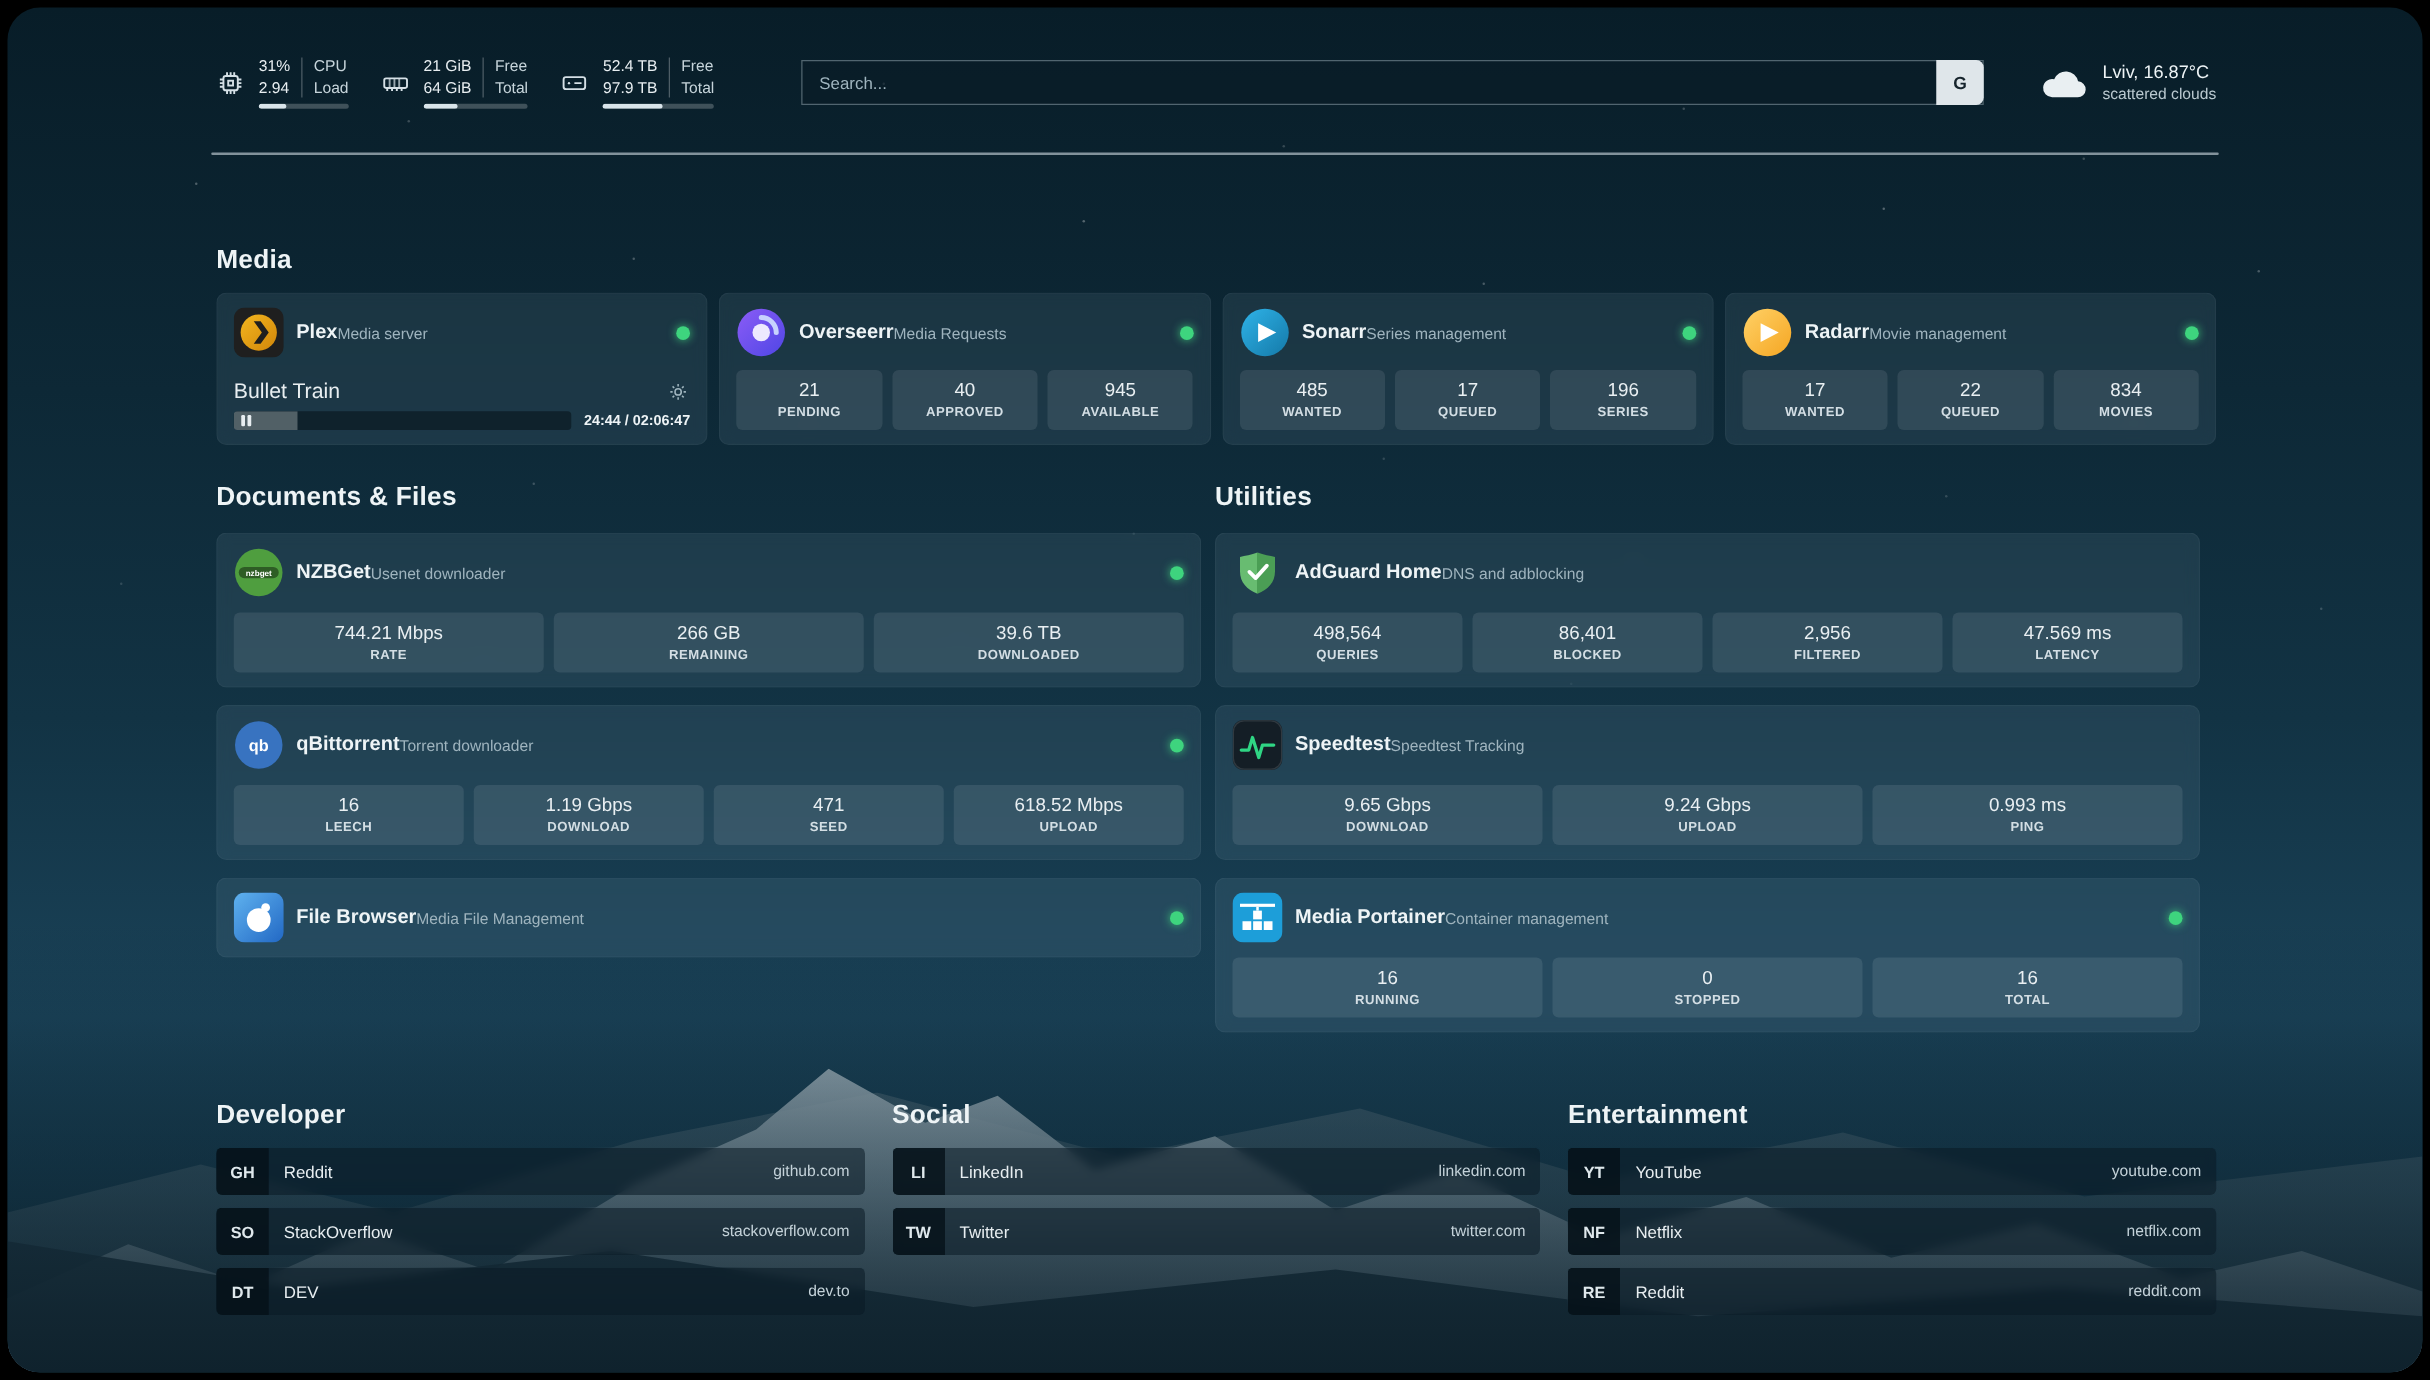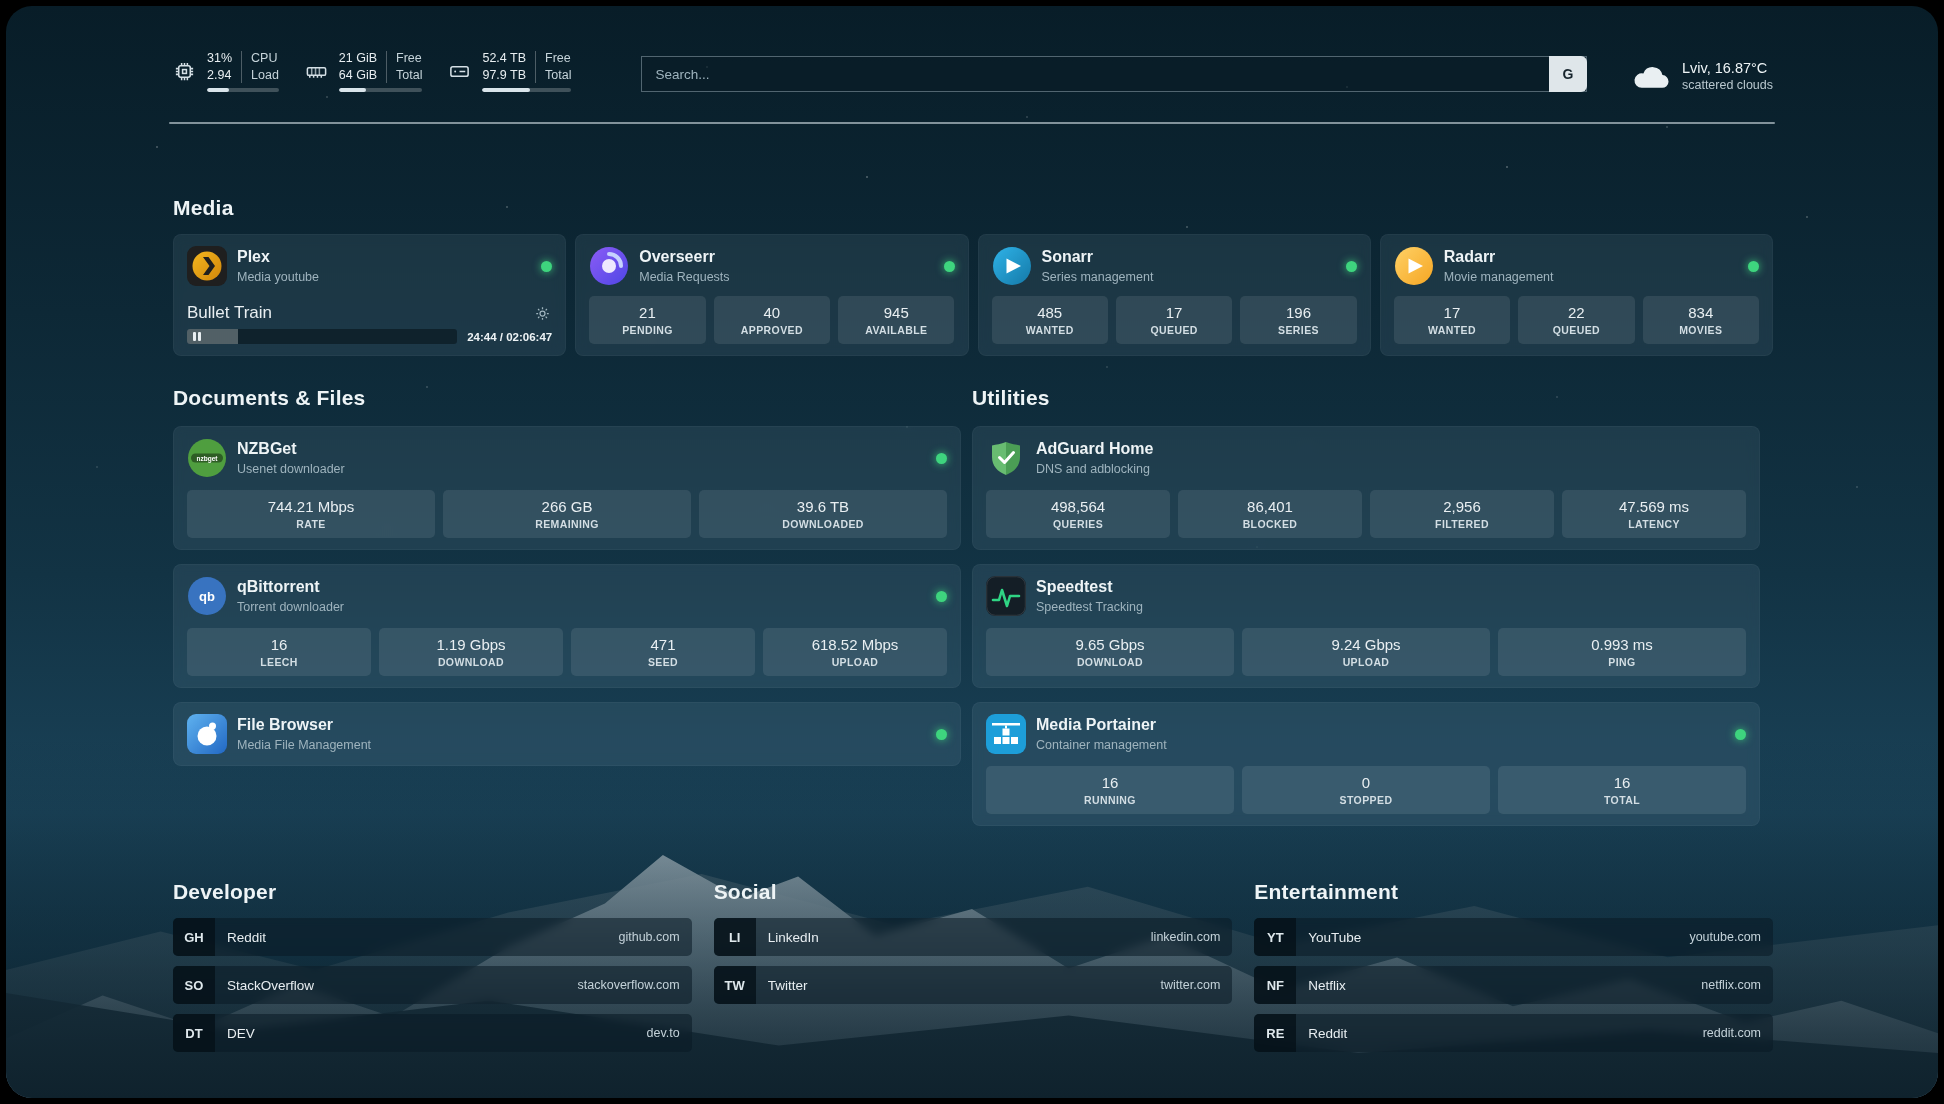--- a/index.html
+++ b/index.html
@@ -22,21 +22,21 @@
   .mtn { position:absolute; left:0; right:0; bottom:0; }
   .mtn-far { height:320px; background:linear-gradient(180deg,#55707e,#2c4452); opacity:.65;
     clip-path:polygon(0 60%,8% 48%,16% 60%,26% 42%,36% 30%,46% 46%,56% 34%,66% 52%,76% 40%,86% 56%,100% 46%,100% 100%,0 100%); }
   .mtn-mid { height:270px; background:linear-gradient(180deg,#b8c6ce 0%,#8fa2ad 35%,#5c7280 80%); opacity:.85;
     clip-path:polygon(0 78%,5% 62%,10% 74%,15% 58%,20% 70%,26% 44%,31% 28%,34% 10%,38% 26%,41% 18%,45% 40%,50% 30%,55% 52%,60% 40%,66% 60%,72% 48%,78% 66%,84% 56%,90% 72%,95% 64%,100% 76%,100% 100%,0 100%); }
   .mtn-near { height:150px; background:#1d3340; opacity:.92;
     clip-path:polygon(0 30%,12% 55%,25% 35%,40% 65%,55% 45%,70% 70%,85% 55%,100% 70%,100% 100%,0 100%); }
   .mtn-tint { height:360px; background:linear-gradient(180deg,rgba(13,37,49,0) 0%,rgba(13,37,49,.45) 60%,rgba(9,27,37,.75) 100%); }
 
   
-  .topbar { position:absolute; top:34px; left:167px; right:165px; height:52px; display:flex; align-items:flex-end; z-index:5; }
+  .topbar { position:absolute; top:34px; left:167px; right:165px; height:52px; display:flex; align-items:center; z-index:5; }
   .res { display:flex; align-items:center; gap:11px; margin-right:26px; }
   .res-main { display:flex; flex-direction:column; }
   .res-cols { display:flex; align-items:stretch; }
   .res-col { display:flex; flex-direction:column; justify-content:center; gap:2px; }
   .res-col.vals { padding-right:9px; }
   .res-col.labels { border-left:1px solid rgba(255,255,255,.28); padding-left:9px; }
   .res-line { font-size:12.5px; line-height:1.2; color:#e8eef1; }
   .res-col.labels .res-line { color:#c6d4da; }
   .res-bar { height:4px; margin-top:5px; background:rgba(255,255,255,.22); border-radius:2px; overflow:hidden; }
   .res-bar-fill { height:100%; background:#d9e4ea; border-radius:2px; }
@@ -65,21 +65,21 @@
   .cols { position:absolute; top:380px; left:167px; right:178px; display:grid; grid-template-columns:1fr 1fr;
     gap:11px; align-items:start; z-index:5; }
   .col { display:flex; flex-direction:column; gap:14px; }
 
   .card { background:rgba(164,200,218,.10); border:1px solid rgba(255,255,255,.035); border-radius:8px;
     padding:11px 13px; height:122px; display:flex; flex-direction:column; backdrop-filter:blur(6px); }
   .col .card { height:124px; }
   .card.slim { height:64px; justify-content:center; }
   .card-head { display:flex; align-items:center; gap:10px; }
   .svc-icon { width:40px; height:40px; flex:0 0 40px; }
-  .svc-text { display:flex; flex-direction:column; }
+  .svc-text { display:flex; flex-direction:row; }
   .svc-name { font-size:16px; font-weight:600; color:#eef4f6; line-height:1.15; }
   .svc-desc { font-size:12.5px; color:#9fb4be; margin-top:3px; }
   .status-dot { width:11px; height:11px; border-radius:50%; background:#3ed47e; margin-left:auto;
     box-shadow:0 0 8px rgba(62,212,126,.9); flex:0 0 11px; }
   .stat-row { display:grid; grid-auto-flow:column; grid-auto-columns:1fr; gap:8px; margin-top:auto; }
   .stat { background:rgba(255,255,255,.09); border-radius:5px; height:48px; display:flex; flex-direction:column;
     align-items:center; justify-content:center; gap:3px; }
   .stat-value { font-size:15px; color:#e9eff2; }
   .stat-label { font-size:10.5px; font-weight:700; color:#d3dee4; letter-spacing:.4px; }
 
@@ -217,21 +217,21 @@
             <stop offset="0" stop-color="#f3b61f"></stop>
                 <stop offset="1" stop-color="#d1860a"></stop>
               </linearGradient>
             </defs>
           <rect width="40" height="40" rx="9" fill="#1f1f1f"></rect>
           <circle cx="20" cy="20" r="14.5" fill="url(#g-plex)"></circle>
           <path d="M16 11h5.5l6.5 9-6.5 9H16l6.5-9z" fill="#1f1f1f"></path>
         </svg>
         <div class="svc-text">
           <span class="svc-name">Plex</span>
-          <span class="svc-desc">Media youtube</span>
+          <span class="svc-desc">Media server</span>
         </div>
         <span class="status-dot"></span>
       </div>
       <div class="plex-player">
         <div class="plex-track-row">
           <span class="plex-track">Bullet Train</span>
           <button class="gear-btn">
             <svg width="15" height="15" viewBox="0 0 24 24" fill="none" stroke="#9fb4be" stroke-width="2">
               <circle cx="12" cy="12" r="4"></circle>
               <path d="M12 2v3M12 19v3M2 12h3M19 12h3M4.9 4.9l2.1 2.1M17 17l2.1 2.1M19.1 4.9L17 7M7 17l-2.1 2.1"></path>

